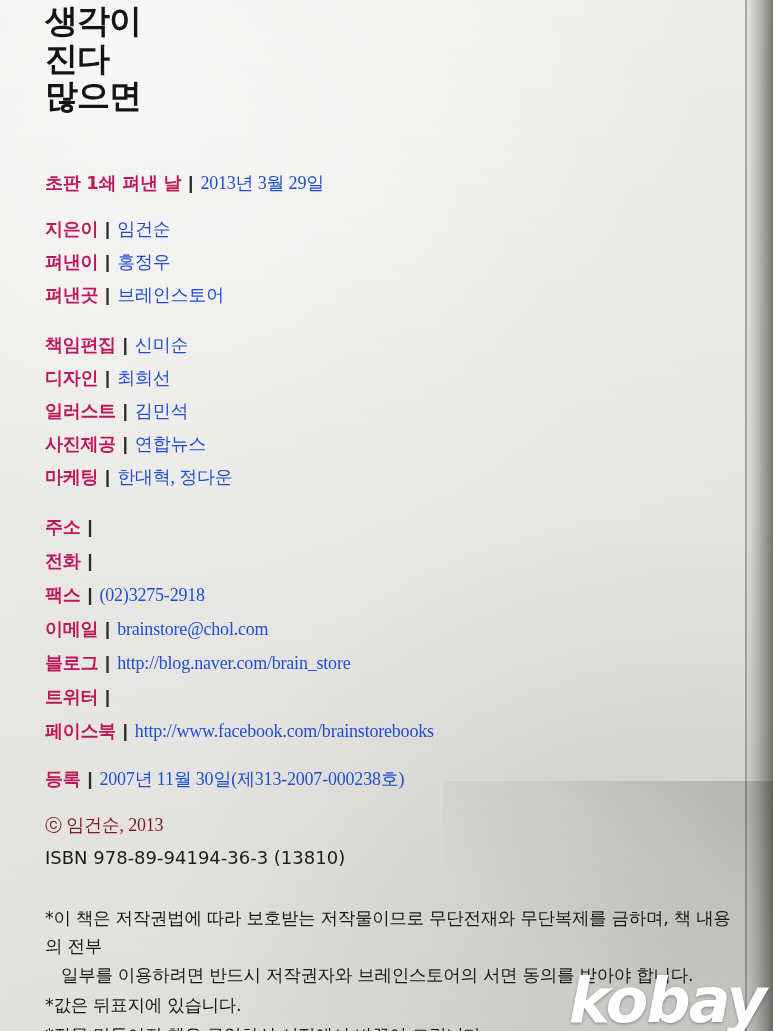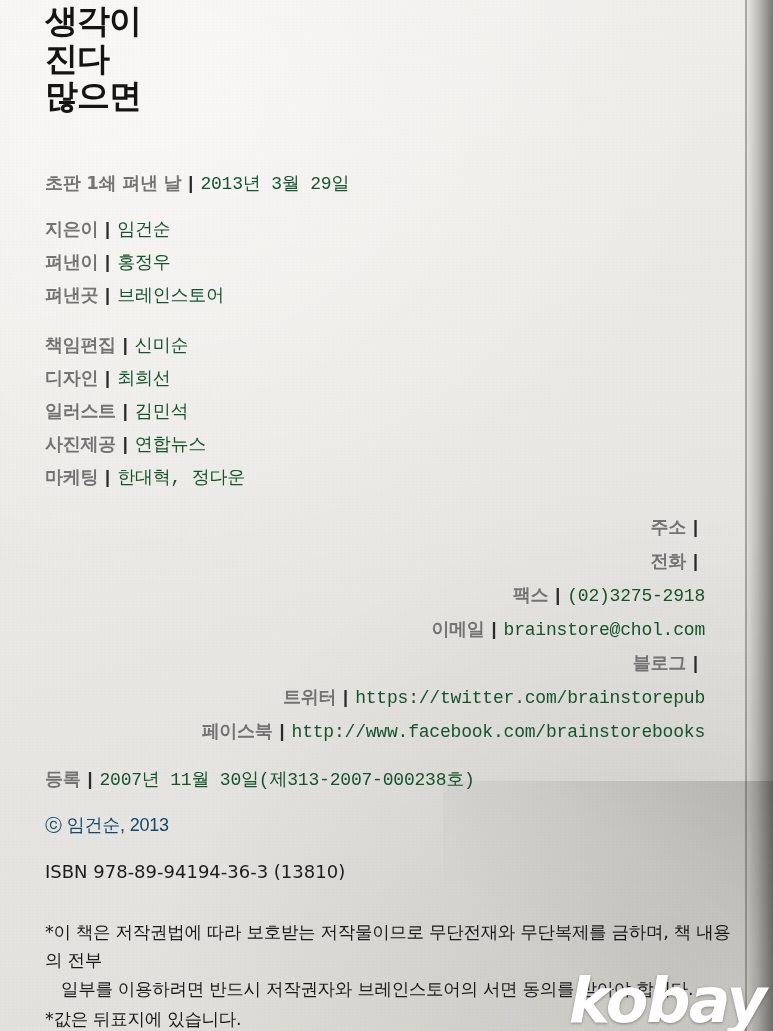--- a/index.html
+++ b/index.html
@@ -75,54 +75,54 @@
   .section { margin-top: 26px; }
   .row {
     display: flex;
     align-items: baseline;
     margin-bottom: 9px;
     font-size: 18px;
   }
   .row .lbl {
     font-family: "DejaVu Sans", sans-serif;
     font-weight: bold;
-    color: #737373;
+    color: #be185d;
     white-space: nowrap;
     letter-spacing: -0.3px;
   }
   .row .sep {
     padding: 0 7px;
     color: #2a2a2a;
     font-weight: bold;
   }
   .row .val {
-    font-family: Liberation Mono, monospace;
-    color: #14532d;
+    font-family: Liberation Serif, serif;
+    color: #1d4ed8;
     letter-spacing: -0.2px;
   }
 
   .pubdate { margin-top: 56px; margin-bottom: 18px; }
   .pubdate .lbl, .pubdate .val { font-size: 18px; }
 
   .credits1 { margin-top: 22px; }
   .credits2 { }
   .contact { margin-top: 26px; }
-  .contact .row { margin-bottom: 10px; justify-content: flex-end; }
+  .contact .row { margin-bottom: 10px; }
   .register { margin-top: 24px; text-align: center; }
 
   .copyline {
     margin-top: 22px;
-    font-family: Liberation Sans, sans-serif;
+    font-family: Liberation Serif, serif;
     font-size: 18px;
     letter-spacing: -0.2px;
-    color: #0c4a6e;
+    color: #7f1d1d;
   }
   .copyline .c { font-size: 17px; }
   .isbnline {
-    margin-top: 24px;
+    margin-top: 10px;
     font-family: "DejaVu Sans", sans-serif;
     font-size: 18px;
     letter-spacing: 0px;
     color: #1c1c1c;
   }
 
   .notes {
     margin-top: 36px;
     font-family: "DejaVu Sans", sans-serif;
     font-size: 17.5px;
@@ -246,25 +246,25 @@
         <span class="val">(02)3275-2918</span>
       </div>
       <div class="row">
         <span class="lbl">이메일</span>
         <span class="sep">|</span>
         <span class="val">brainstore@chol.com</span>
       </div>
       <div class="row">
         <span class="lbl">블로그</span>
         <span class="sep">|</span>
+        <span class="val">http://blog.naver.com/brain_store</span>
       </div>
       <div class="row">
         <span class="lbl">트위터</span>
         <span class="sep">|</span>
-        <span class="val">https://twitter.com/brainstorepub</span>
       </div>
       <div class="row">
         <span class="lbl">페이스북</span>
         <span class="sep">|</span>
         <span class="val">http://www.facebook.com/brainstorebooks</span>
       </div>
     </div>
 
     <div class="section register">
       <div class="row">

